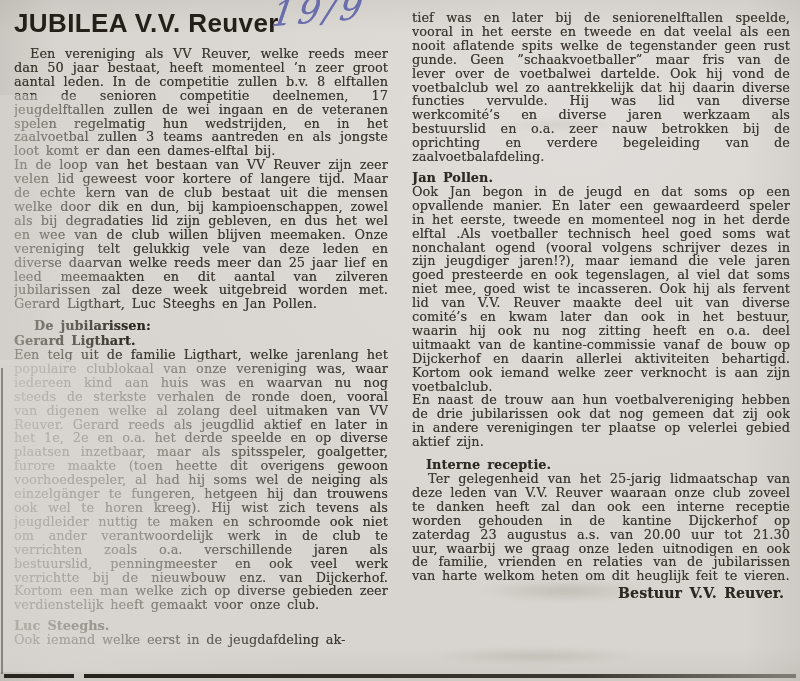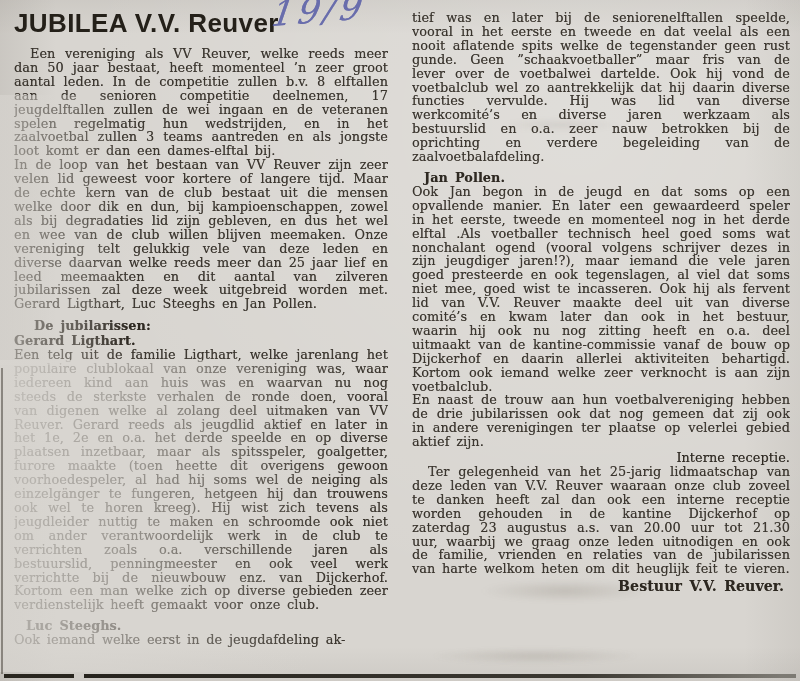--- a/index.html
+++ b/index.html
@@ -38,23 +38,23 @@
     font-size:12.7px;
     line-height:13.9px;
     text-align:justify;
     margin:0;
     word-spacing:2.5px;
     letter-spacing:0.15px;
     text-shadow:0.25px 0.25px 0.35px rgba(45,40,33,0.55);
   }
   p.indent{text-indent:16px;}
   h2.sect{font-weight:700;margin-top:8px;text-indent:20px;text-align:left;color:#2e2922;}
-  h2.sect2{font-weight:400;margin-top:2px;text-indent:14px;text-align:right;color:#2e2922;}
+  h2.sect2{font-weight:700;margin-top:9px;text-indent:14px;text-align:left;color:#2e2922;}
   h3.sub{font-weight:700;margin-top:1px;text-align:left;color:#2e2922;}
-  h3.gap{margin-top:7px;margin-left:12px;}
+  h3.gap{margin-top:7px;}
   p.signature{
     text-align:right;
     font-weight:700;
     font-size:14px;
     margin-top:4px;
     padding-right:6px;
     color:#2c2720;
   }
   .handwriting{
     position:absolute;

